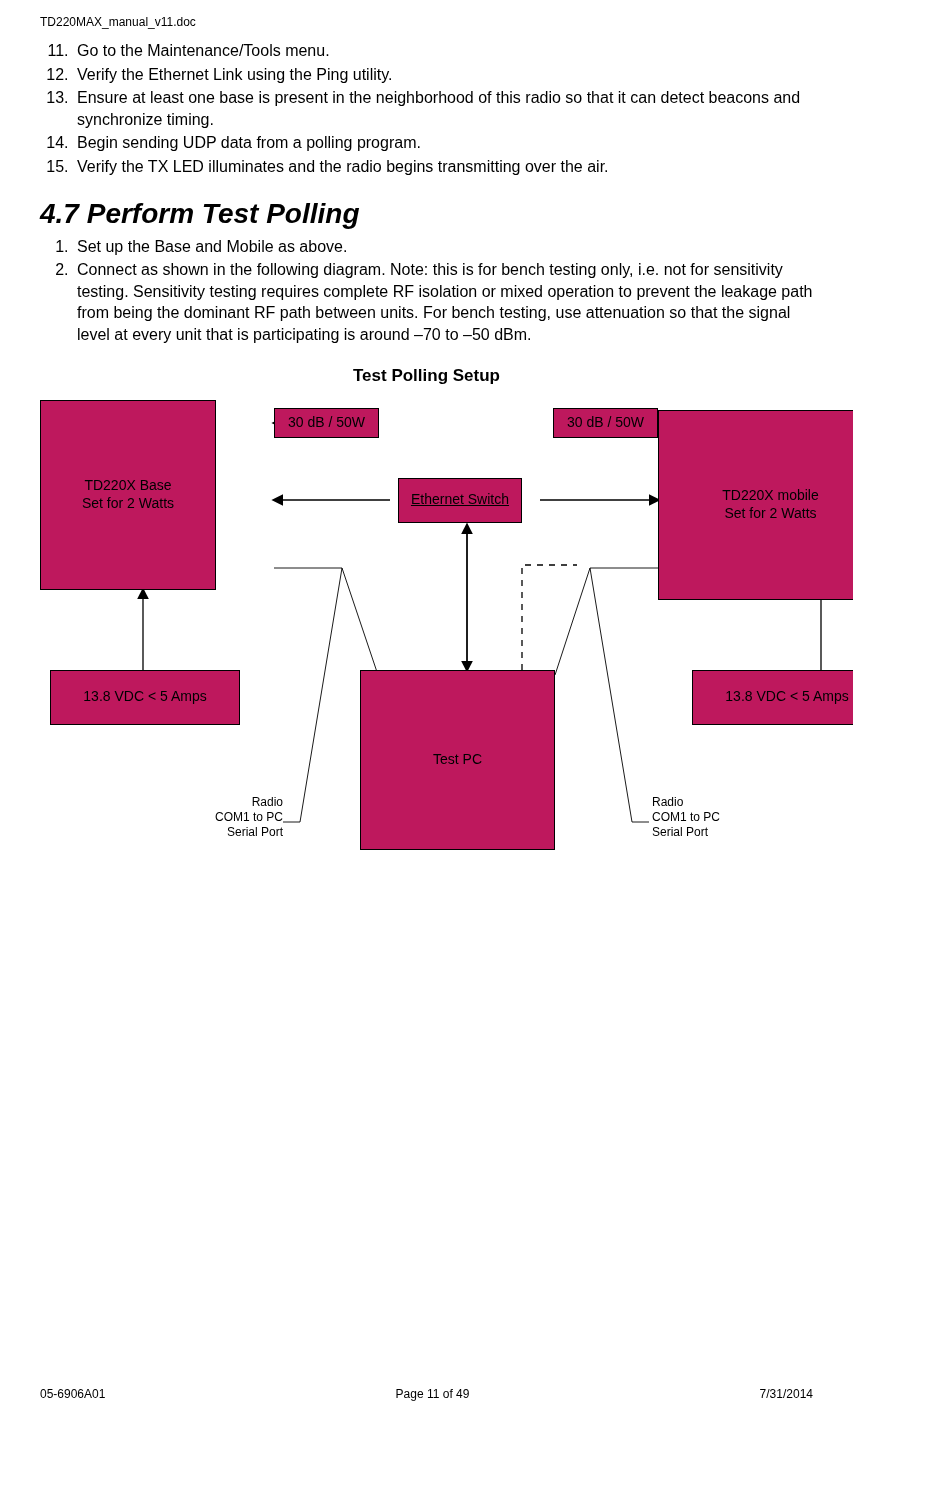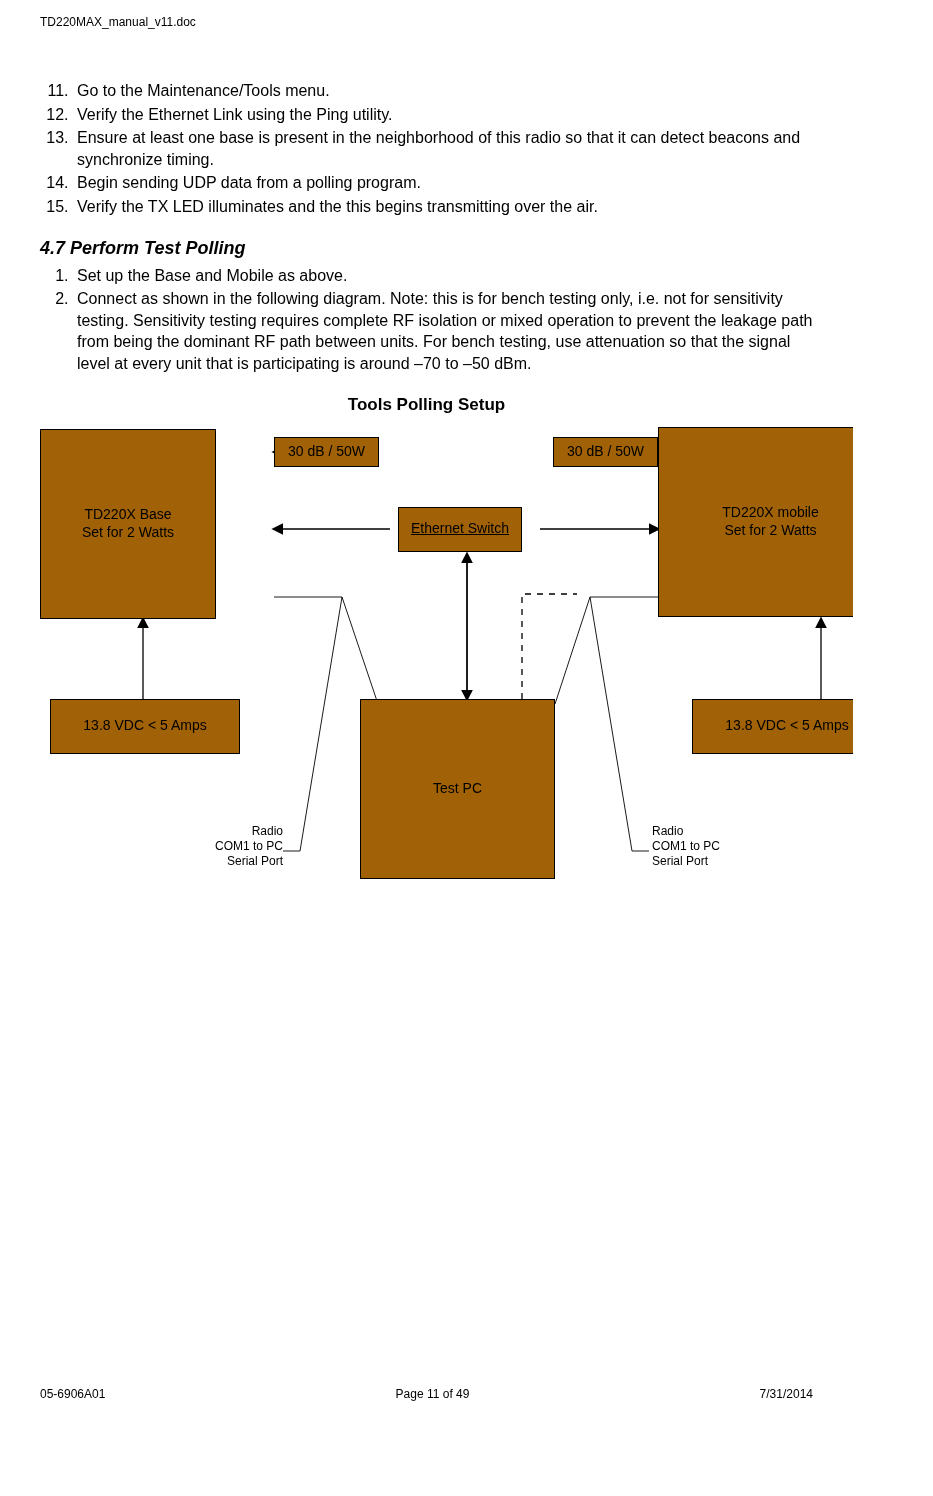--- a/index.html
+++ b/index.html
@@ -13,54 +13,53 @@
     min-height: 1426px;
     box-sizing: border-box;
   }
   .doc-header {
     position: absolute;
     top: 15px;
     left: 40px;
     font-size: 12px;
   }
   .content {
-    margin-top: 40px;
   }
   ol.main-list {
     margin: 0 0 20px 5px;
     padding-left: 28px;
   }
   ol.main-list li {
     margin-bottom: 2px;
     line-height: 1.35;
     padding-left: 4px;
   }
   h2.section {
     font-family: Arial, Helvetica, sans-serif;
     font-style: italic;
     font-weight: bold;
-    font-size: 18px;
+    font-size: 28px;
     margin: 14px 0 6px 0;
   }
   .diagram-title {
     text-align: center;
     font-weight: bold;
     font-size: 17px;
     margin-top: 18px;
     margin-bottom: 4px;
   }
   .diagram-wrap {
     position: relative;
     width: 853px;
     height: 520px;
   }
   .box {
     position: absolute;
     border: 1.2px solid #000;
-    background: #a16207;
+    background: #be185d;
     display: flex;
     align-items: center;
     justify-content: center;
     text-align: center;
     font-size: 14px;
     line-height: 1.25;
     box-sizing: border-box;
   }
   .label {
     position: absolute;
@@ -92,34 +91,34 @@
 
 <div class="doc-header">TD220MAX_manual_v11.doc</div>
 
 <div class="content">
 
   <ol class="main-list" start="11">
     <li>Go to the Maintenance/Tools menu.</li>
     <li>Verify the Ethernet Link using the Ping utility.</li>
     <li>Ensure at least one base is present in the neighborhood of this radio so that it can detect beacons and synchronize timing.</li>
     <li>Begin sending UDP data from a polling program.</li>
-    <li>Verify the TX LED illuminates and the this begins transmitting over the air.</li>
+    <li>Verify the TX LED illuminates and the radio begins transmitting over the air.</li>
   </ol>
 
   <h2 class="section">
     <span>4.7</span>
     <span>Perform Test Polling</span>
   </h2>
 
   <ol class="main-list" start="1">
     <li>Set up the Base and Mobile as above.</li>
     <li>Connect as shown in the following diagram.  Note: this is for bench testing only, i.e. not for sensitivity testing.  Sensitivity testing requires complete RF isolation or mixed operation to prevent the leakage path from being the dominant RF path between units.  For bench testing, use attenuation so that the signal level at every unit that is participating is around –70 to –50 dBm.</li>
   </ol>
 
-  <div class="diagram-title">Tools Polling Setup</div>
+  <div class="diagram-title">Test Polling Setup</div>
 
   <div class="diagram-wrap">
 
     <svg class="conn">
       <defs>
         <marker id="arrow" markerWidth="9" markerHeight="9" refX="7" refY="4.5" orient="auto">
           <path d="M0,0 L9,4.5 L0,9 Z" fill="#000"></path>
         </marker>
       </defs>
 
@@ -143,21 +142,21 @@
 
       <polyline points="618,178 550,178 592,432 609,432" fill="none" stroke="#000" stroke-width="0.9"></polyline>
       <polyline points="515,285 550,178" fill="none" stroke="#000" stroke-width="0.9"></polyline>
     </svg>
 
     <div class="box" style="left:0; top:10px; width:176px; height:190px;">
       <span style="white-space:pre-line;">TD220X Base
 Set for 2 Watts</span>
     </div>
 
-    <div class="box" style="left:618px; top:8px; width:225px; height:190px;align-items:center;">
+    <div class="box" style="left:618px; top:20px; width:225px; height:190px;align-items:center;">
       <span style="white-space:pre-line;">TD220X mobile
 Set for 2 Watts</span>
     </div>
 
     <div class="box" style="left:234px; top:18px; width:105px; height:30px;">
       <span>30 dB / 50W</span>
     </div>
 
     <div class="box" style="left:513px; top:18px; width:105px; height:30px;">
       <span>30 dB / 50W</span>

